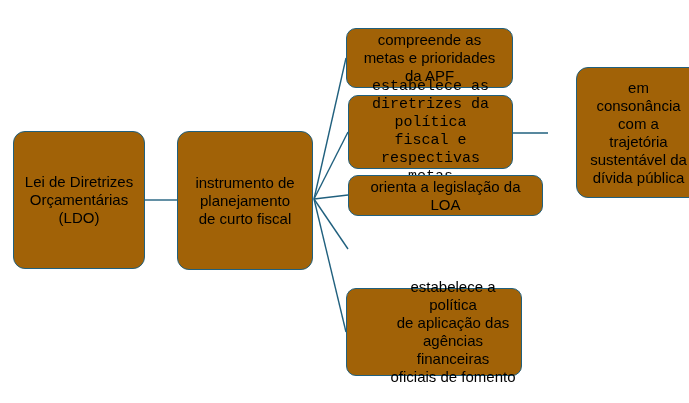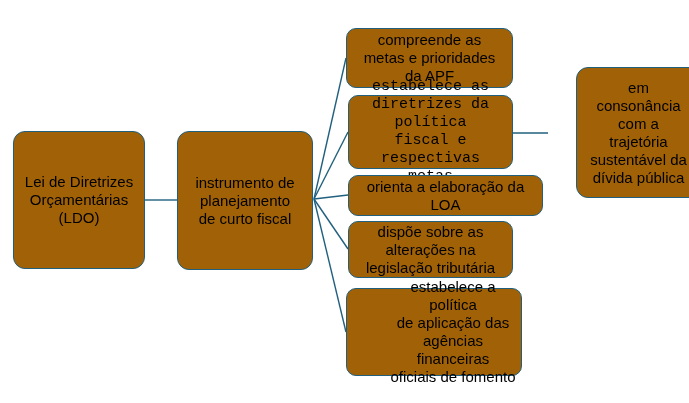--- a/index.html
+++ b/index.html
@@ -78,26 +78,23 @@
 
   <div class="node node-branch-1">compreende as
 metas e prioridades
 da APF</div>
 
   <div class="node node-branch-2">estabelece as
 diretrizes da política
 fiscal e respectivas
 metas</div>
 
-  <div class="node node-branch-3">orienta a elaboração da
+  <div class="node node-branch-3">orienta a legislação da
 LOA</div>
 
-  <div class="node node-branch-4">dispõe sobre as
-alterações na
-legislação tributária</div>
 
   <div class="node node-branch-5">estabelece a política
 de aplicação das
 agências financeiras
 oficiais de fomento</div>
 
   <div class="node node-annotation">em
 consonância
 com a
 trajetória

